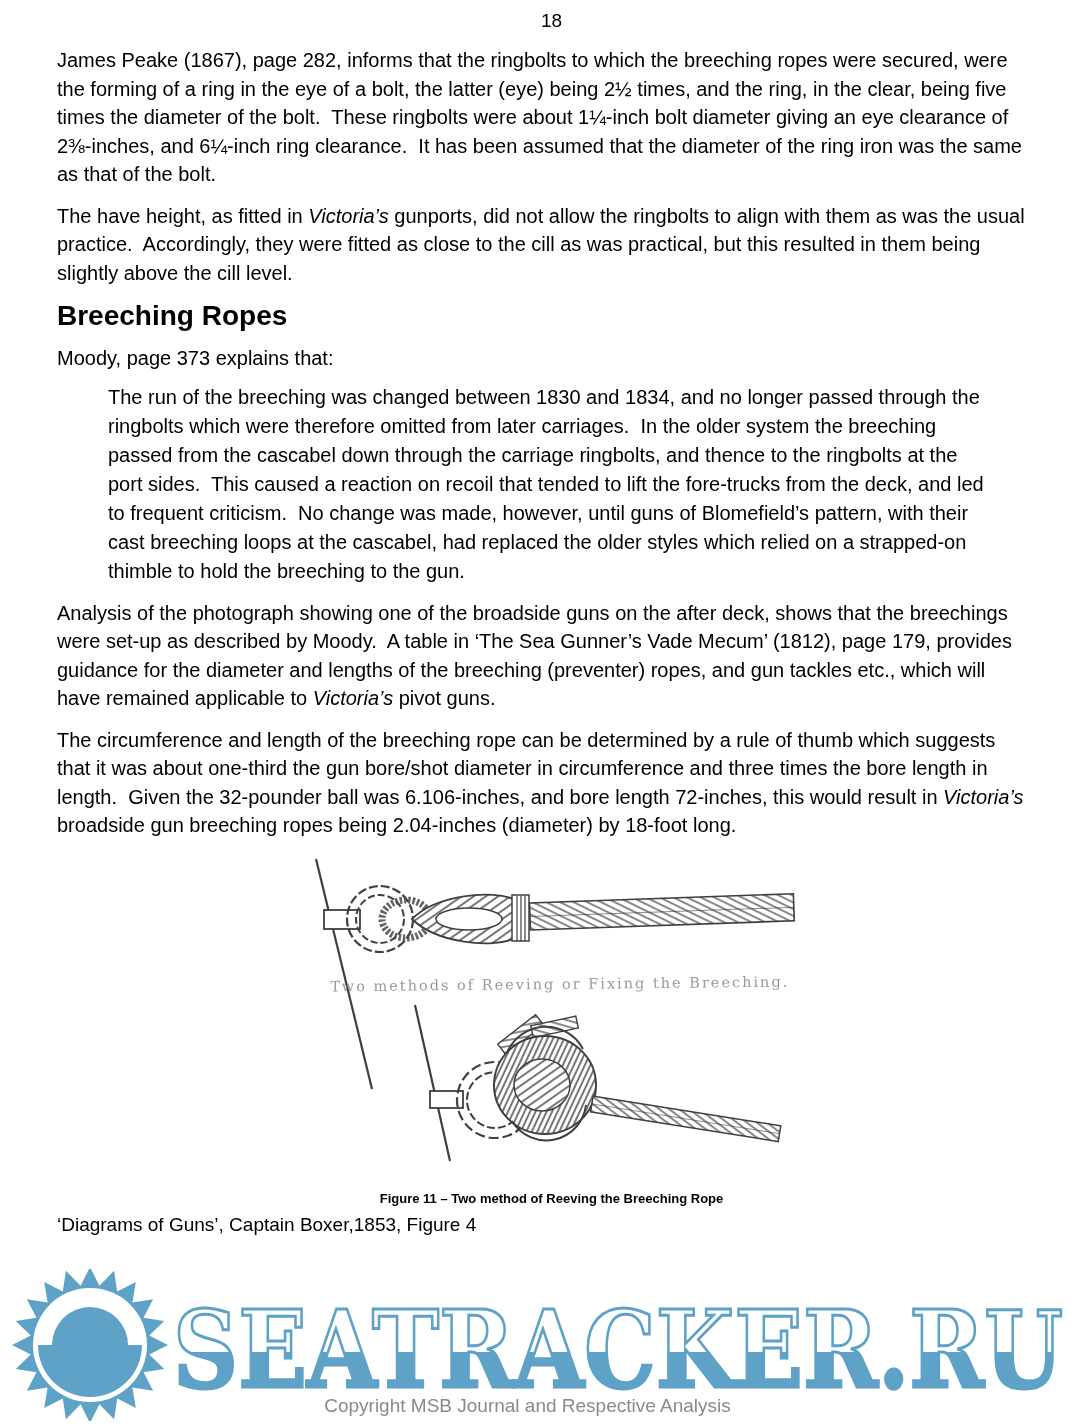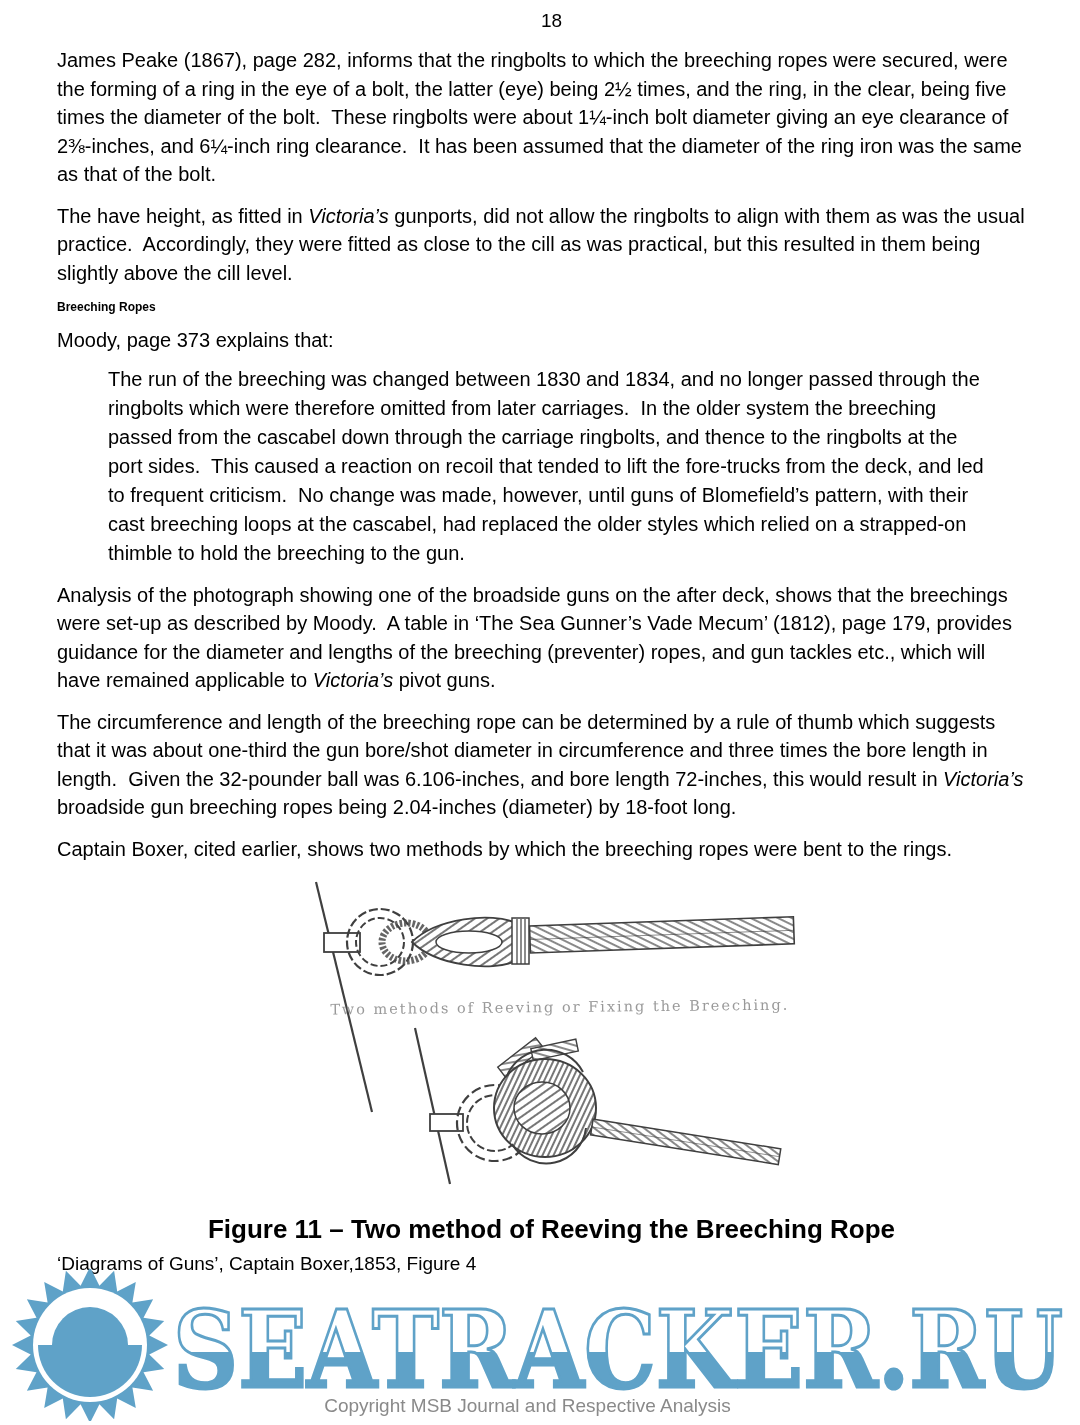--- a/index.html
+++ b/index.html
@@ -4,27 +4,27 @@
 <style>
   html,body{margin:0;padding:0;}
   body{
     width:1080px;height:1425px;position:relative;overflow:hidden;
     background:#ffffff;color:#000;
     font-family:"Liberation Sans",sans-serif;
   }
   .page{padding:10px 34px 0 57px;}
   .page-number{text-align:center;font-size:19px;margin:0 0 14px 0;}
   .para{font-size:20px;line-height:28.5px;margin:0 16px 13px 0;white-space:pre-wrap;}
-  .section-heading{font-size:12px;font-weight:bold;margin:10px 0 12px 0;}
+  .section-heading{font-size:28px;font-weight:bold;margin:10px 0 12px 0;}
   .moody{margin-bottom:10px;}
   .quote{font-size:20px;line-height:29px;margin:0 62px 13px 51px;white-space:pre-wrap;}
   .ital{font-style:italic;}
   figure{margin:0;padding:0;}
   .fig-svg{display:block;margin:4px auto 2px auto;}
-  .fig-caption-title{text-align:center;font-weight:bold;font-size:26px;margin:6px 0 8px 0;}
+  .fig-caption-title{text-align:center;font-weight:bold;font-size:13px;margin:6px 0 8px 0;}
   .fig-caption-source{text-align:left;font-size:19px;margin:0;}
   .watermark{position:absolute;left:0;bottom:0;width:1055px;height:160px;pointer-events:none;}
   .sun-svg{position:absolute;left:6px;bottom:4px;}
   .wm-text-svg{position:absolute;left:166px;bottom:15px;}
   .copyright{position:absolute;left:0;bottom:8px;width:100%;text-align:center;
     color:#8a8a8a;font-size:19px;}
   .engraving{color:#3f3f3f;}
 </style>
 </head>
 <body>
@@ -40,21 +40,20 @@
   <h2 class="section-heading">Breeching Ropes</h2>
 
   <p class="para moody">Moody, page 373 explains that:</p>
 
   <blockquote class="quote">The run of the breeching was changed between 1830 and 1834, and no longer passed through the ringbolts which were therefore omitted from later carriages.  In the older system the breeching passed from the cascabel down through the carriage ringbolts, and thence to the ringbolts at the port sides.  This caused a reaction on recoil that tended to lift the fore-trucks from the deck, and led to frequent criticism.  No change was made, however, until guns of Blomefield’s pattern, with their cast breeching loops at the cascabel, had replaced the older styles which relied on a strapped-on thimble to hold the breeching to the gun.</blockquote>
 
   <p class="para"><span>Analysis of the photograph showing one of the broadside guns on the after deck, shows that the breechings were set-up as described by Moody.  A table in ‘The Sea Gunner’s Vade Mecum’ (1812), page 179, provides guidance for the diameter and lengths of the breeching (preventer) ropes, and gun tackles etc., which will have remained applicable to </span><span class="ital">Victoria’s</span><span> pivot guns.</span></p>
 
   <p class="para"><span>The circumference and length of the breeching rope can be determined by a rule of thumb which suggests that it was about one-third the gun bore/shot diameter in circumference and three times the bore length in length.  Given the 32-pounder ball was 6.106-inches, and bore length 72-inches, this would result in </span><span class="ital">Victoria’s</span><span> broadside gun breeching ropes being 2.04-inches (diameter) by 18-foot long.</span></p>
 
-  <p class="para">Captain Boxer, cited earlier, shows two methods by which the breeching ropes were bent to the rings.</p>
 
   <figure>
     <svg class="fig-svg engraving" width="500" height="332" viewBox="0 0 500 332">
       <defs>
         <pattern id="hatchA" width="7" height="7" patternUnits="userSpaceOnUse" patternTransform="rotate(55)">
           <rect width="7" height="7" fill="#ffffff"></rect>
           <line x1="1" y1="0" x2="1" y2="7" stroke="#4a4a4a" stroke-width="1.5"></line>
         </pattern>
         <pattern id="hatchB" width="6" height="6" patternUnits="userSpaceOnUse" patternTransform="rotate(118)">
           <rect width="6" height="6" fill="#ffffff"></rect>

